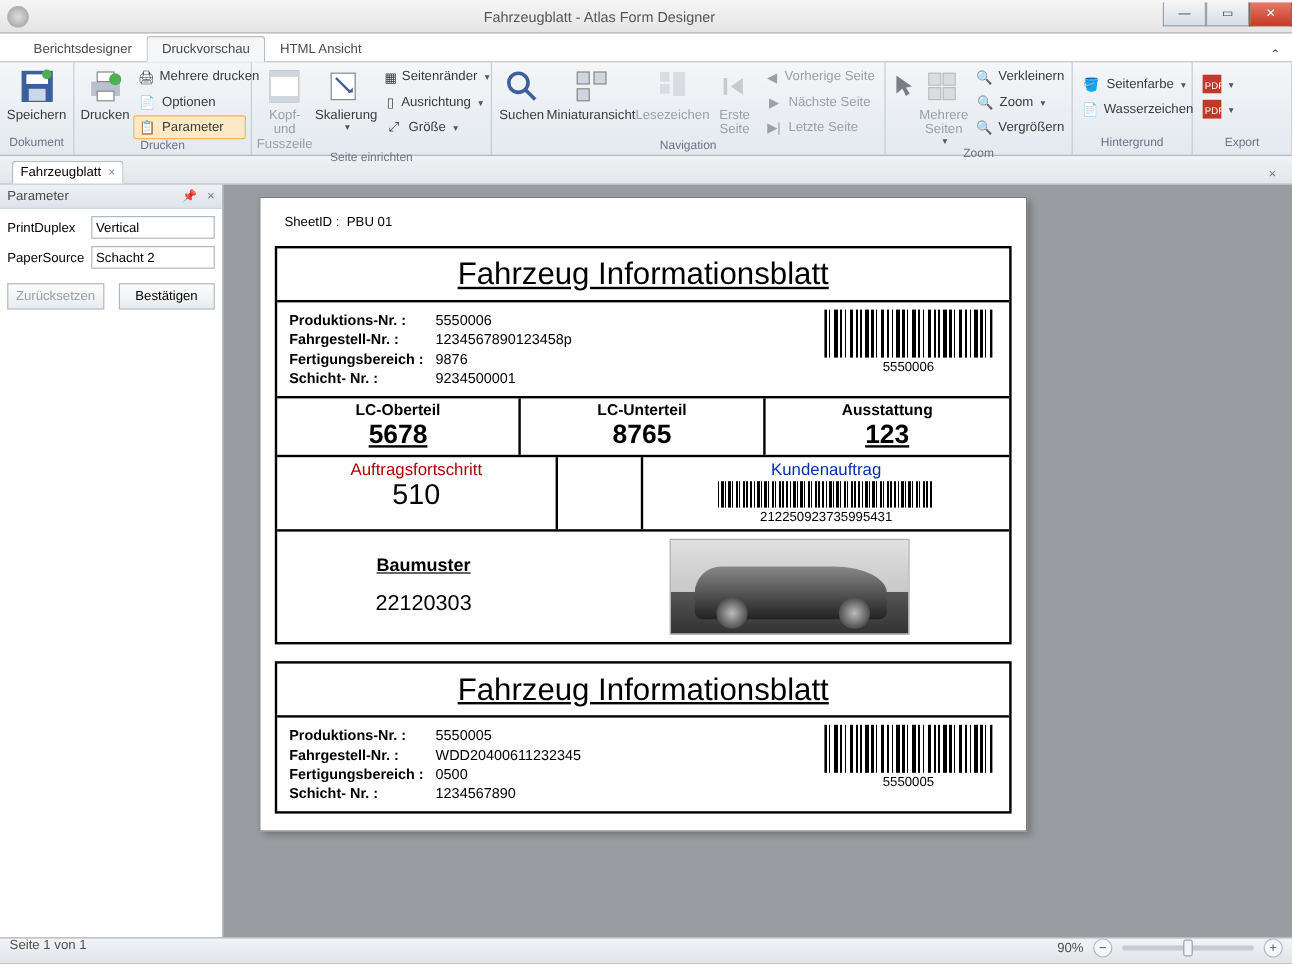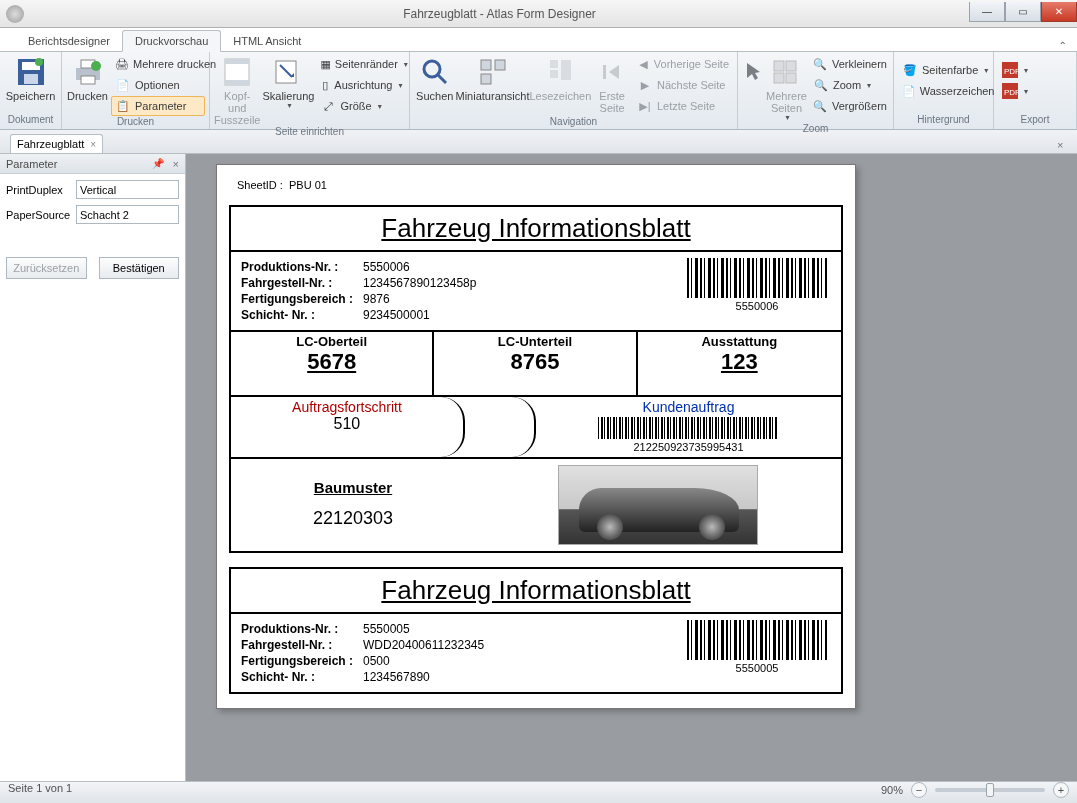--- a/index.html
+++ b/index.html
@@ -36,44 +36,44 @@
 .closer{margin-left:auto;width:14px;height:14px;margin-right:6px;font-size:11px;color:#777;cursor:pointer;}
 
 .main{display:flex;height:calc(803px - 28px - 24px - 78px - 24px - 22px);background:#fff;}
 .side{width:186px;border-right:1px solid #b7bec4;display:flex;flex-direction:column;}
 .side .hdr{height:20px;background:linear-gradient(to bottom,#eef1f4,#dde3e9);border-bottom:1px solid #c4ccd4;display:flex;align-items:center;padding:0 6px;font-size:11px;color:#4a4a4a;}
 .side .hdr .pin{margin-left:auto;font-size:10px;color:#777;cursor:pointer;}
 .side .hdr .xx{margin-left:8px;font-size:11px;color:#777;cursor:pointer;}
 .params{padding:6px;font-size:11px;display:grid;grid-template-columns:70px 1fr;row-gap:6px;align-items:center;}
 .params input{height:19px;border:1px solid #aeb8c1;font-size:11px;padding:0 3px;width:100%;}
 .parambtns{padding:6px;display:flex;gap:12px;}
-.pbtn{flex:1;height:22px;border:1px solid #aeb8c1;background:linear-gradient(to bottom,#fdfdfd,#e7ebef);font-size:11px;cursor:pointer;margin-top:21px;}
+.pbtn{flex:1;height:22px;border:1px solid #aeb8c1;background:linear-gradient(to bottom,#fdfdfd,#e7ebef);font-size:11px;cursor:pointer;}
 .pbtn.disabled{color:#9aa0a6;}
 .preview{flex:1;background:#999da1;overflow:auto;position:relative;padding:10px 0 10px 30px;}
 .page{width:640px;background:#fff;border:1px solid #777;box-shadow:3px 3px 6px rgba(0,0,0,.25);margin:0 0 0 0;padding:8px 12px 0;}
 .sheetid{font-size:11px;margin:6px 8px 14px;}
 .form{border:2px solid #000;margin:0 0 14px;}
 .form h2{font-size:26px;font-family:Arial,sans-serif;text-align:center;padding:6px 1px;border-bottom:2px solid #000;font-weight:normal;text-decoration:underline;}
 .info{display:flex;border-bottom:2px solid #000;}
 .info .rows{padding:6px 10px;font-size:12px;}
 .info .rows .r{display:flex;margin:2px 0;}
 .info .rows .r .k{width:122px;font-weight:bold;}
 .info .bcwrap{margin-left:auto;padding:6px 14px;text-align:center;font-size:11px;}
 .barcode{height:40px;width:140px;background:repeating-linear-gradient(90deg,#000 0 2px,#fff 2px 4px,#000 4px 5px,#fff 5px 8px,#000 8px 11px,#fff 11px 13px);margin-bottom:2px;}
 .grid3{display:grid;grid-template-columns:1fr 1fr 1fr;text-align:center;border-bottom:2px solid #000;}
-.grid3>div{border-right:2px solid #000;padding:2px 0 20px;}
+.grid3>div{border-right:2px solid #000;padding:2px 0 4px;}
 .grid3>div:last-child{border-right:none;}
 .grid3 .t{font-weight:bold;font-size:13px;}
 .grid3 .v{font-weight:bold;font-size:22px;text-decoration:underline;}
 .grid3 .v.noline{text-decoration:none;}
 .row2{display:grid;grid-template-columns:1.15fr .35fr 1.5fr;text-align:center;border-bottom:2px solid #000;}
-.row2>div{border-right:2px solid #000;padding:2px 0 4px;border-radius:24px;}
+.row2>div{border-right:2px solid #000;padding:2px 0 4px;}
 .row2>div:last-child{border-right:none;}
 .row2 .tt{font-size:14px;}
-.row2 .vv{font-size:16px;}
+.row2 .vv{font-size:24px;}
 .barcode2{height:22px;width:180px;margin:2px auto;background:repeating-linear-gradient(90deg,#000 0 1px,#fff 1px 3px,#000 3px 5px,#fff 5px 6px);}
 .bmrow{display:grid;grid-template-columns:1.2fr 1.8fr;border-bottom:none;text-align:center;}
 .bmrow .t{font-weight:bold;font-size:15px;text-decoration:underline;margin-top:20px;}
 .bmrow .v3{font-size:18px;margin:12px 0 14px;}
 .carimg{width:200px;height:80px;margin:6px auto;background:linear-gradient(to bottom,#e0e0e0 0%,#c8c8c8 55%,#555 56%,#333 100%);border:1px solid #aaa;position:relative;overflow:hidden;}
 .carimg::before{content:"";position:absolute;width:160px;height:44px;background:linear-gradient(to bottom,#888,#222);left:20px;top:22px;border-radius:22px 44px 6px 6px/22px 22px 6px 6px;}
 .carimg::after{content:"";position:absolute;width:26px;height:26px;border-radius:50%;background:radial-gradient(#bbb,#222);left:38px;bottom:4px;box-shadow:92px 0 0 radial-gradient(#bbb,#222);}
 .wheel2{position:absolute;width:26px;height:26px;border-radius:50%;background:radial-gradient(#bbb,#222);right:32px;bottom:4px;}
 .statusbar{height:22px;background:linear-gradient(to bottom,#f2f4f7,#dfe4e9);border-top:1px solid #b7bec4;display:flex;align-items:flex-start;font-size:11px;padding:0 8px;color:#505050;}
 .statusbar .right{margin-left:auto;display:flex;align-items:center;gap:8px;}

